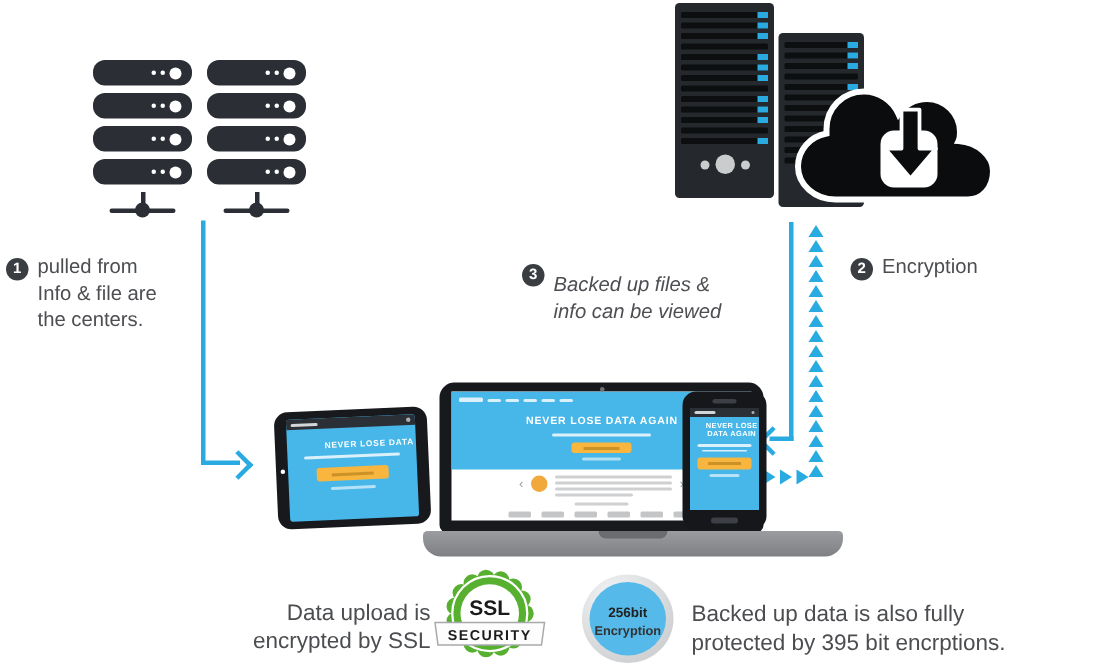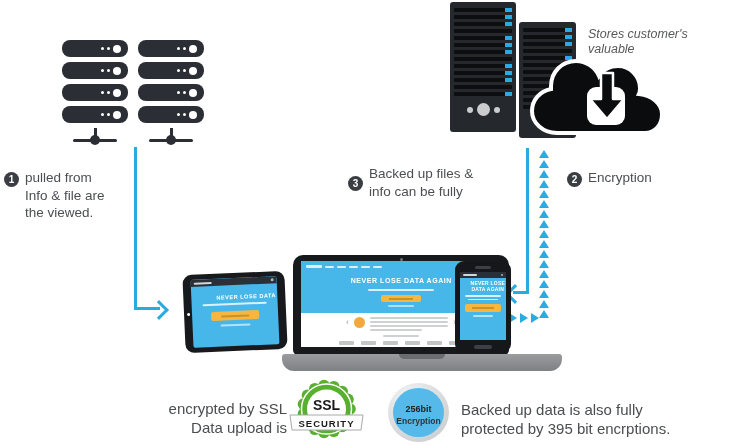--- a/index.html
+++ b/index.html
@@ -166,38 +166,37 @@
   <svg class="abs" style="left:526px;top:56px;" width="142" height="82" viewBox="0 0 142 82">
     <path d="M119,77 H31 C17,77 6,67 6,55 C6,44 14,35 25,33 C25,32 25,31 25,30
              C25,16 36,5 50,5 C60,5 69,11 73,20 C77,14 84,10 92,10
              C104,10 114,20 114,32 C114,34 114,36 113,38
              C126,39 136,48 136,58 C136,69 129,77 119,77 Z" fill="#0b0c0e" stroke="#ffffff" stroke-width="4"></path>
     <rect x="61" y="31" width="38" height="38" rx="9" fill="#ffffff"></rect>
     <polygon points="75,17 87,17 87,43 98,43 81,63 64,43 75,43" fill="#0b0c0e" stroke="#ffffff" stroke-width="2.5" stroke-linejoin="round"></polygon>
   </svg>
 
   <div class="abs caption" style="left:588px;top:27px;width:142px;">
-    <div>Stores customer's valuable</div>
   </div>
 
   <div class="abs badge" style="left:4px;top:172px;">
       <span>1</span>
     </div>
   <div class="abs steptxt" style="left:25px;top:169px;">
     <div>pulled from</div>
       <div>Info &amp; file are</div>
-      <div>the viewed.</div>
+      <div>the centers.</div>
   </div>
 
   <div class="abs badge" style="left:348px;top:176px;">
       <span>3</span>
     </div>
-  <div class="abs steptxt" style="left:369px;top:165px;">
+  <div class="abs steptxt" style="left:369px;top:181px;font-style:italic;">
     <div>Backed up files &amp;</div>
-      <div>info  can be fully</div>
+      <div>info  can be viewed</div>
   </div>
 
   <div class="abs badge" style="left:567px;top:172px;">
       <span>2</span>
     </div>
   <div class="abs steptxt" style="left:588px;top:169px;">
       <div>Encryption</div>
   </div>
 
   <div class="abs cy" style="left:526px;top:148px;width:3px;height:146px;"></div>
@@ -319,22 +318,22 @@
       <div class="mini-bar" style="width:36px;margin:1px auto 0;height:1.5px;"></div>
       <div class="mini-bar" style="width:30px;margin:2px auto 0;height:1.5px;"></div>
       <div class="btn-y" style="width:36px;height:8px;margin:4px auto 0;">
           <i></i>
         </div>
       <div class="mini-bar" style="width:20px;margin:3px auto 0;opacity:.75;"></div>
     </div>
   </div>
 
   <div class="abs foot" style="left:145px;top:399px;width:142px;text-align:right;">
+    <div>Data upload is</div>
     <div>encrypted by SSL</div>
-    <div>Data upload is</div>
   </div>
 
   <svg class="abs" style="left:289px;top:379px;" width="75" height="66" viewBox="0 0 75 66">
     <g fill="#58b030">
       <circle cx="61" cy="30" r="5.8"></circle>
         <circle cx="59" cy="39.6" r="5.8"></circle>
         <circle cx="53.2" cy="47.5" r="5.8"></circle>
       <circle cx="44.8" cy="52.3" r="5.8"></circle>
         <circle cx="35" cy="53.4" r="5.8"></circle>
         <circle cx="25.8" cy="50.3" r="5.8"></circle>

